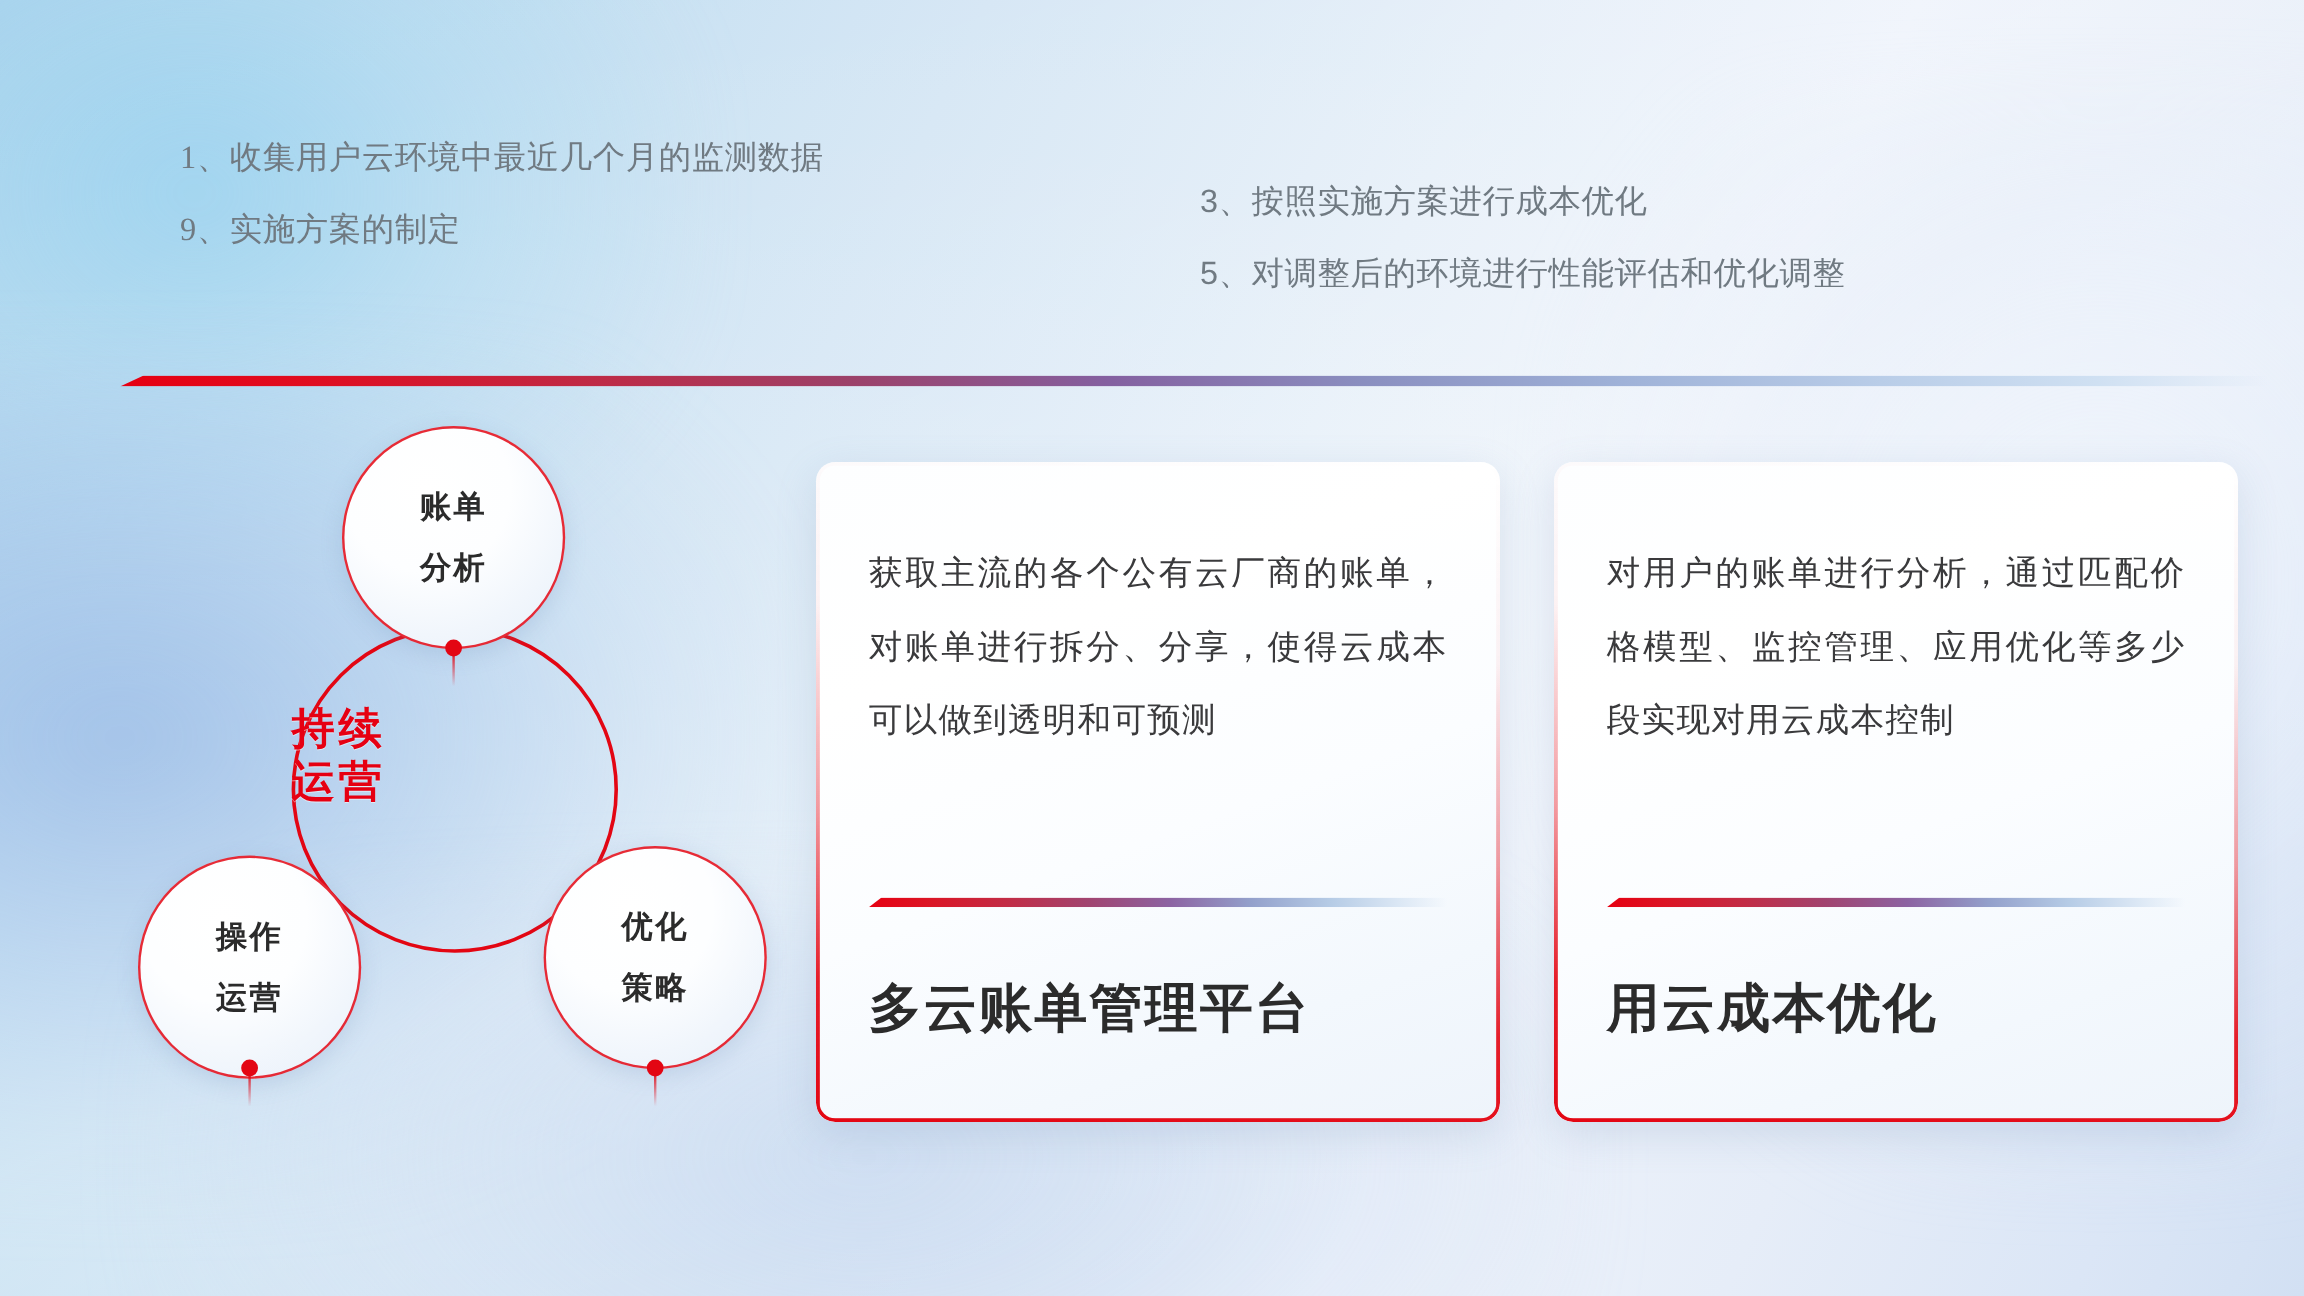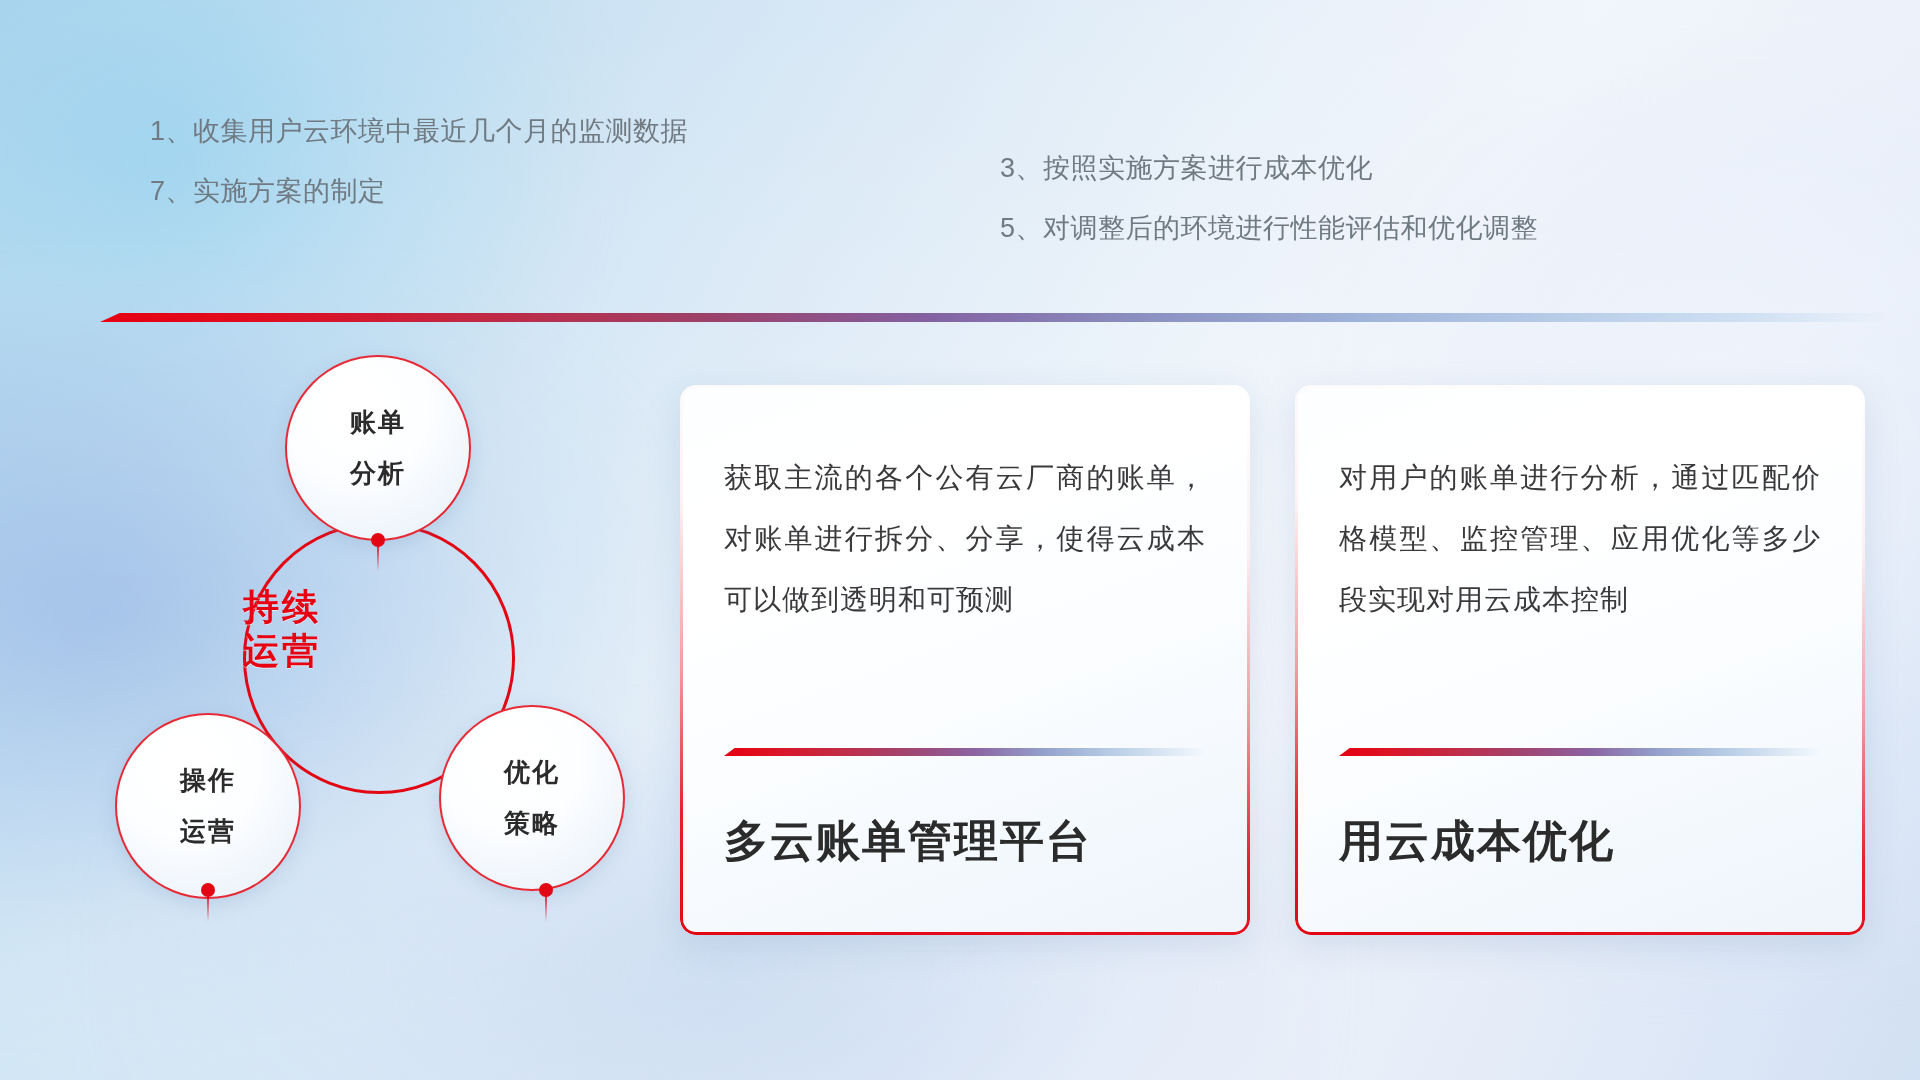--- a/index.html
+++ b/index.html
@@ -83,21 +83,21 @@
     pointer-events: none;
   }
 
   
   #steps {
     position: absolute;
     left: 0; top: 0;
     width: 1920px;
   }
   .step-col { position: absolute; }
-  #steps-col-left  { left: 150px; top: 118px; }
+  #steps-col-left  { left: 150px; top: 118px; font-family: Liberation Serif, serif; }
   #steps-col-right { left: 1000px; top: 155px; }
 
   .step-line {
     font-size: 27px;
     color: #707a82;
     letter-spacing: 0.5px;
     line-height: 1;
     margin-bottom: 33px;
     white-space: nowrap;
     font-weight: 400;
@@ -153,21 +153,21 @@
         #e7eff9 100%);
     box-shadow: 0 5px 18px rgba(110,140,180,0.22);
     display: flex;
     flex-direction: column;
     align-items: center;
     justify-content: center;
     gap: 20px;
   }
   #node-top   { left: 190px; top: 0px; }
   #node-left  { left: 20px;  top: 358px; }
-  #node-right { left: 344px; top: 350px; }
+  #node-right { left: 358px; top: 350px; }
 
   .node-line {
     font-size: 26px;
     font-weight: 700;
     color: #2b2b2b;
     letter-spacing: 2px;
     line-height: 1.18;
   }
 
   #center-label {
@@ -286,21 +286,21 @@
 <div id="bg-blob-topleft"></div>
 <div id="bg-blob-left"></div>
 <div id="bg-blob-bottom"></div>
 <div id="bg-blob-right"></div>
 <div id="bg-sheen"></div>
 
 <div id="steps">
 
   <div class="step-col" id="steps-col-left">
     <div class="step-line">1、收集用户云环境中最近几个月的监测数据</div>
-    <div class="step-line">7、实施方案的制定</div>
+    <div class="step-line">9、实施方案的制定</div>
   </div>
 
   <div class="step-col" id="steps-col-right">
     <div class="step-line">3、按照实施方案进行成本优化</div>
     <div class="step-line">5、对调整后的环境进行性能评估和优化调整</div>
   </div>
 
 </div>
 
 <div id="divider"></div>

